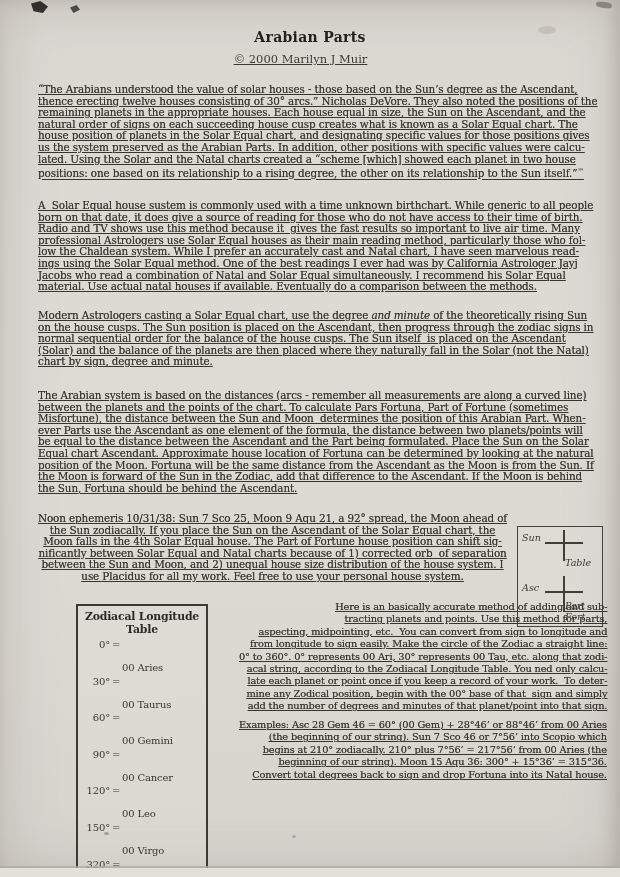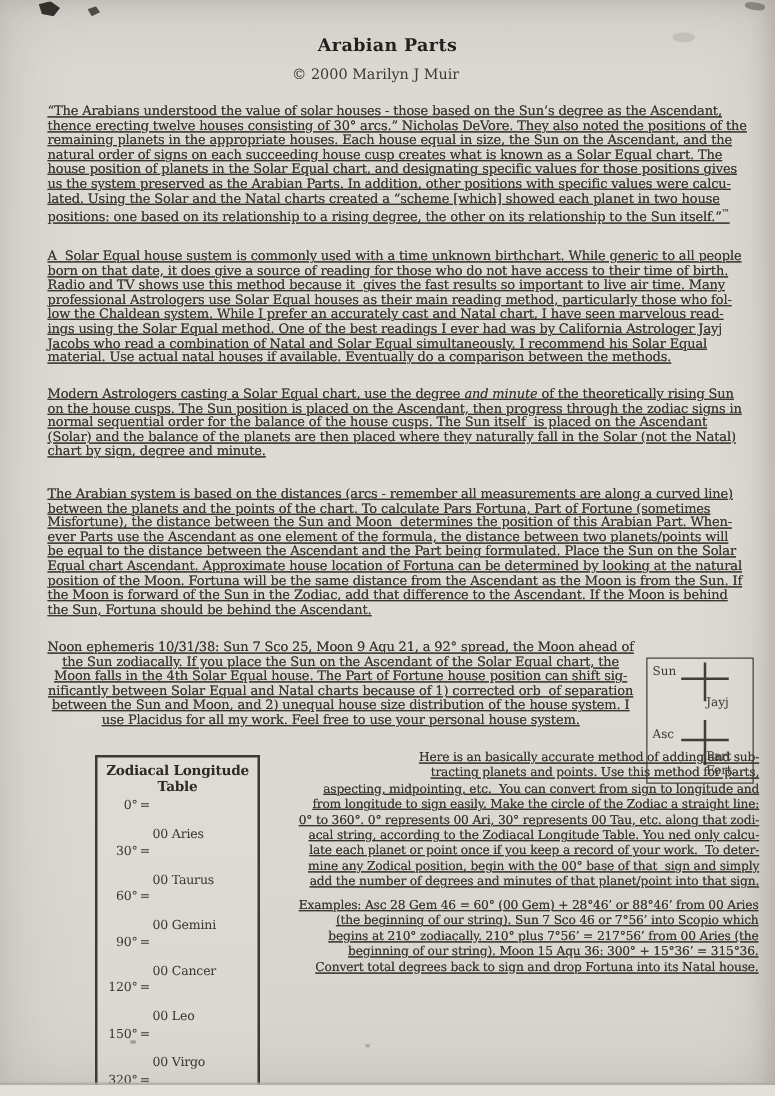--- a/index.html
+++ b/index.html
@@ -13,21 +13,21 @@
     position:absolute;inset:0;
     background:linear-gradient(180deg,#dbd8d2 0%,#dedbd5 45%,#dbd8d2 78%,#d6d3cd 100%);
     box-shadow:inset 0 0 55px rgba(110,105,95,.28), inset -6px 0 14px rgba(100,95,85,.18);
   }
   .title{
     position:absolute;top:29px;left:0;width:620px;text-align:center;
     font-size:14px;font-weight:bold;color:#23211d;letter-spacing:.3px;
   }
   .subtitle{
     position:absolute;top:52px;left:0;width:601px;text-align:center;
-    font-size:11.5px;color:#3c3933;
+    font-size:11.5px;color:#3c3933;text-decoration:underline;
   }
   .para{
     position:absolute;white-space:pre;
     font-size:10.4px;line-height:11.6px;letter-spacing:-0.12px;
     text-shadow:0 0 .35px rgba(60,55,48,.75);
     text-decoration:underline;
   }
   .para i{font-style:italic;}
   .para sup{font-size:6.3px;vertical-align:super;letter-spacing:0;}
   .p1{left:38px;top:84px;}
@@ -37,21 +37,21 @@
   .p5{left:38px;top:513px;text-align:center;}
   .rightcol{font-size:9.8px;line-height:12.4px;letter-spacing:-0.15px;text-align:right;}
   .p6{left:239px;top:601px;}
   .p7{left:239px;top:719px;}
 
   
   .diagram{
     position:absolute;left:517px;top:526px;width:84px;height:99px;
     border:1.5px solid #45423c;background:rgba(226,223,217,.35);
   }
-  .diagram .lbl{position:absolute;font-size:9.6px;color:#3a3731;white-space:pre;line-height:10.5px;}
+  .diagram .lbl{position:absolute;font-size:9.6px;color:#3a3731;white-space:pre;line-height:10.5px;font-style:italic;}
   .cross-v{position:absolute;width:1.6px;background:#413e38;}
   .cross-h{position:absolute;height:1.6px;background:#413e38;}
   .sun-lbl{left:4px;top:6px;}
   .moon-lbl{left:47px;top:31px;}
   .asc-lbl{left:4px;top:56px;}
   .partfort-lbl{left:47px;top:74px;}
 
   
   .ztable{
     position:absolute;left:76px;top:604px;width:132px;
@@ -128,21 +128,21 @@
 the Sun zodiacally. If you place the Sun on the Ascendant of the Solar Equal chart, the
 Moon falls in the 4th Solar Equal house. The Part of Fortune house position can shift sig-
 nificantly between Solar Equal and Natal charts because of 1) corrected orb  of separation
 between the Sun and Moon, and 2) unequal house size distribution of the house system. I
 use Placidus for all my work. Feel free to use your personal house system.</div>
 
   <div class="diagram">
     <span class="lbl sun-lbl">Sun</span>
     <div class="cross-v" style="left:45px;top:3px;height:31px;"></div>
     <div class="cross-h" style="left:27px;top:15px;width:38px;"></div>
-    <span class="lbl moon-lbl">Jayj</span>
+    <span class="lbl moon-lbl">Table</span>
     <span class="lbl asc-lbl">Asc</span>
     <div class="cross-v" style="left:45px;top:49px;height:36px;"></div>
     <div class="cross-h" style="left:27px;top:64px;width:38px;"></div>
     <span class="lbl partfort-lbl" style="white-space:pre-line;">Part
 Fort.</span>
   </div>
 
   <div class="ztable">
     <div class="ztable-title">Zodiacal Longitude Table</div>
     <div>

